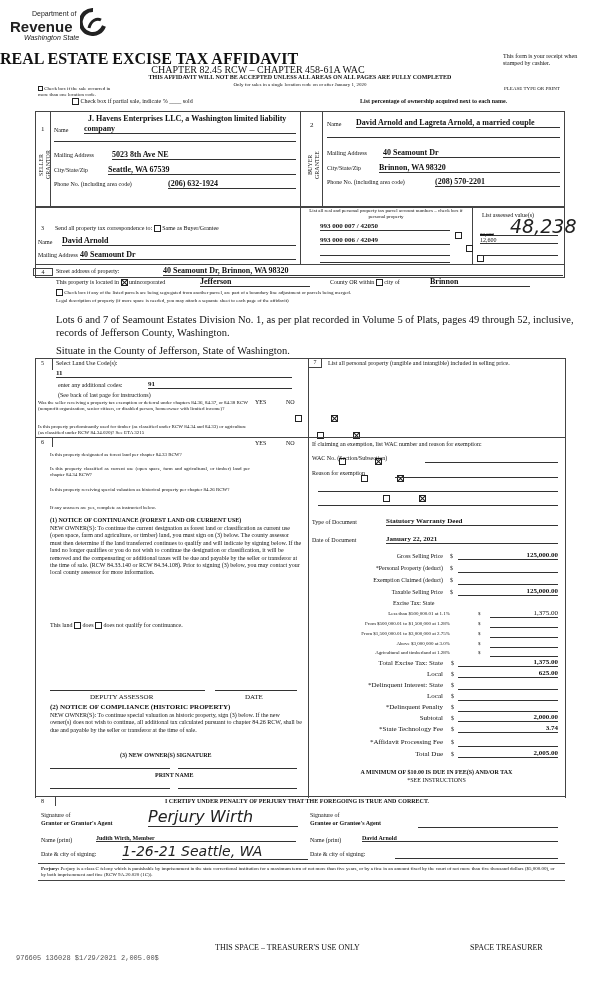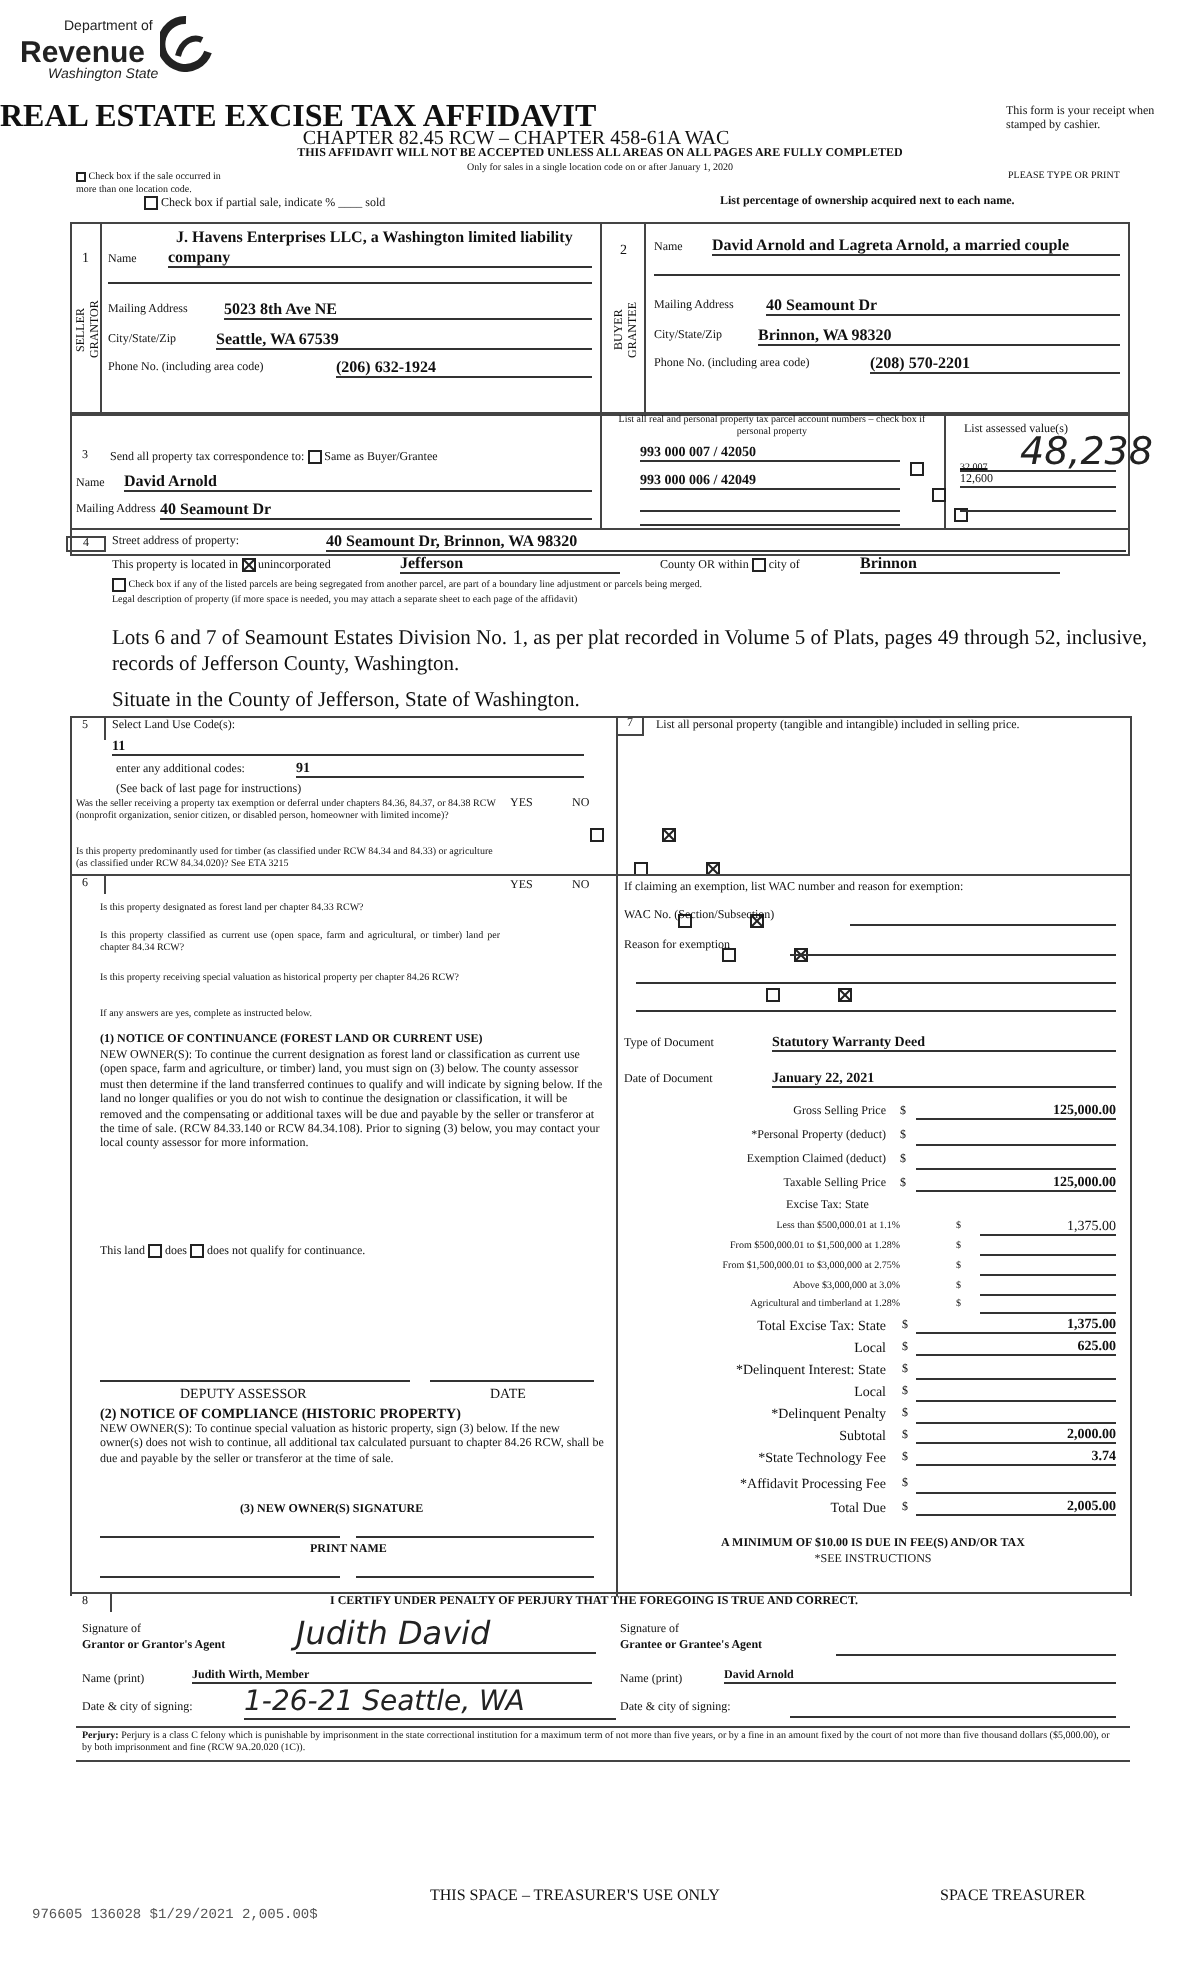--- a/index.html
+++ b/index.html
@@ -252,21 +252,21 @@
 <div class="abs s6" style="left:308px;top:777px;width:257px;text-align:center">*SEE INSTRUCTIONS</div>
 
 
 <div class="abs" style="left:35px;top:796px;width:530px;height:1px;background:#444"></div>
 <div class="abs s6" style="left:41px;top:798px">8</div>
 <div class="abs" style="left:55px;top:796px;width:1px;height:10px;background:#444"></div>
 <div class="abs b s6" style="left:165px;top:798px">I CERTIFY UNDER PENALTY OF PERJURY THAT THE FOREGOING IS TRUE AND CORRECT.</div>
 
 <div class="abs s6" style="left:41px;top:812px">Signature of</div>
 <div class="abs b s6" style="left:41px;top:820px">Grantor or Grantor's Agent</div>
-<div class="abs hand ln" style="left:148px;top:808px;width:150px;font-size:16px;line-height:18px">Judith David</div>
+<div class="abs hand ln" style="left:148px;top:808px;width:150px;font-size:16px;line-height:18px">Perjury Wirth</div>
 <div class="abs s6" style="left:41px;top:837px">Name (print)</div>
 <div class="abs b s6 ln" style="left:96px;top:835px;width:200px">Judith Wirth, Member</div>
 <div class="abs s6" style="left:41px;top:851px">Date &amp; city of signing:</div>
 <div class="abs hand ln" style="left:122px;top:844px;width:186px;font-size:14px;line-height:15px">1-26-21  Seattle, WA</div>
 
 <div class="abs s6" style="left:310px;top:812px">Signature of</div>
 <div class="abs b s6" style="left:310px;top:820px">Grantee or Grantee's Agent</div>
 <div class="abs ln" style="left:418px;top:827px;width:140px"></div>
 <div class="abs s6" style="left:310px;top:837px">Name (print)</div>
 <div class="abs b s6 ln" style="left:362px;top:835px;width:196px">David Arnold</div>

